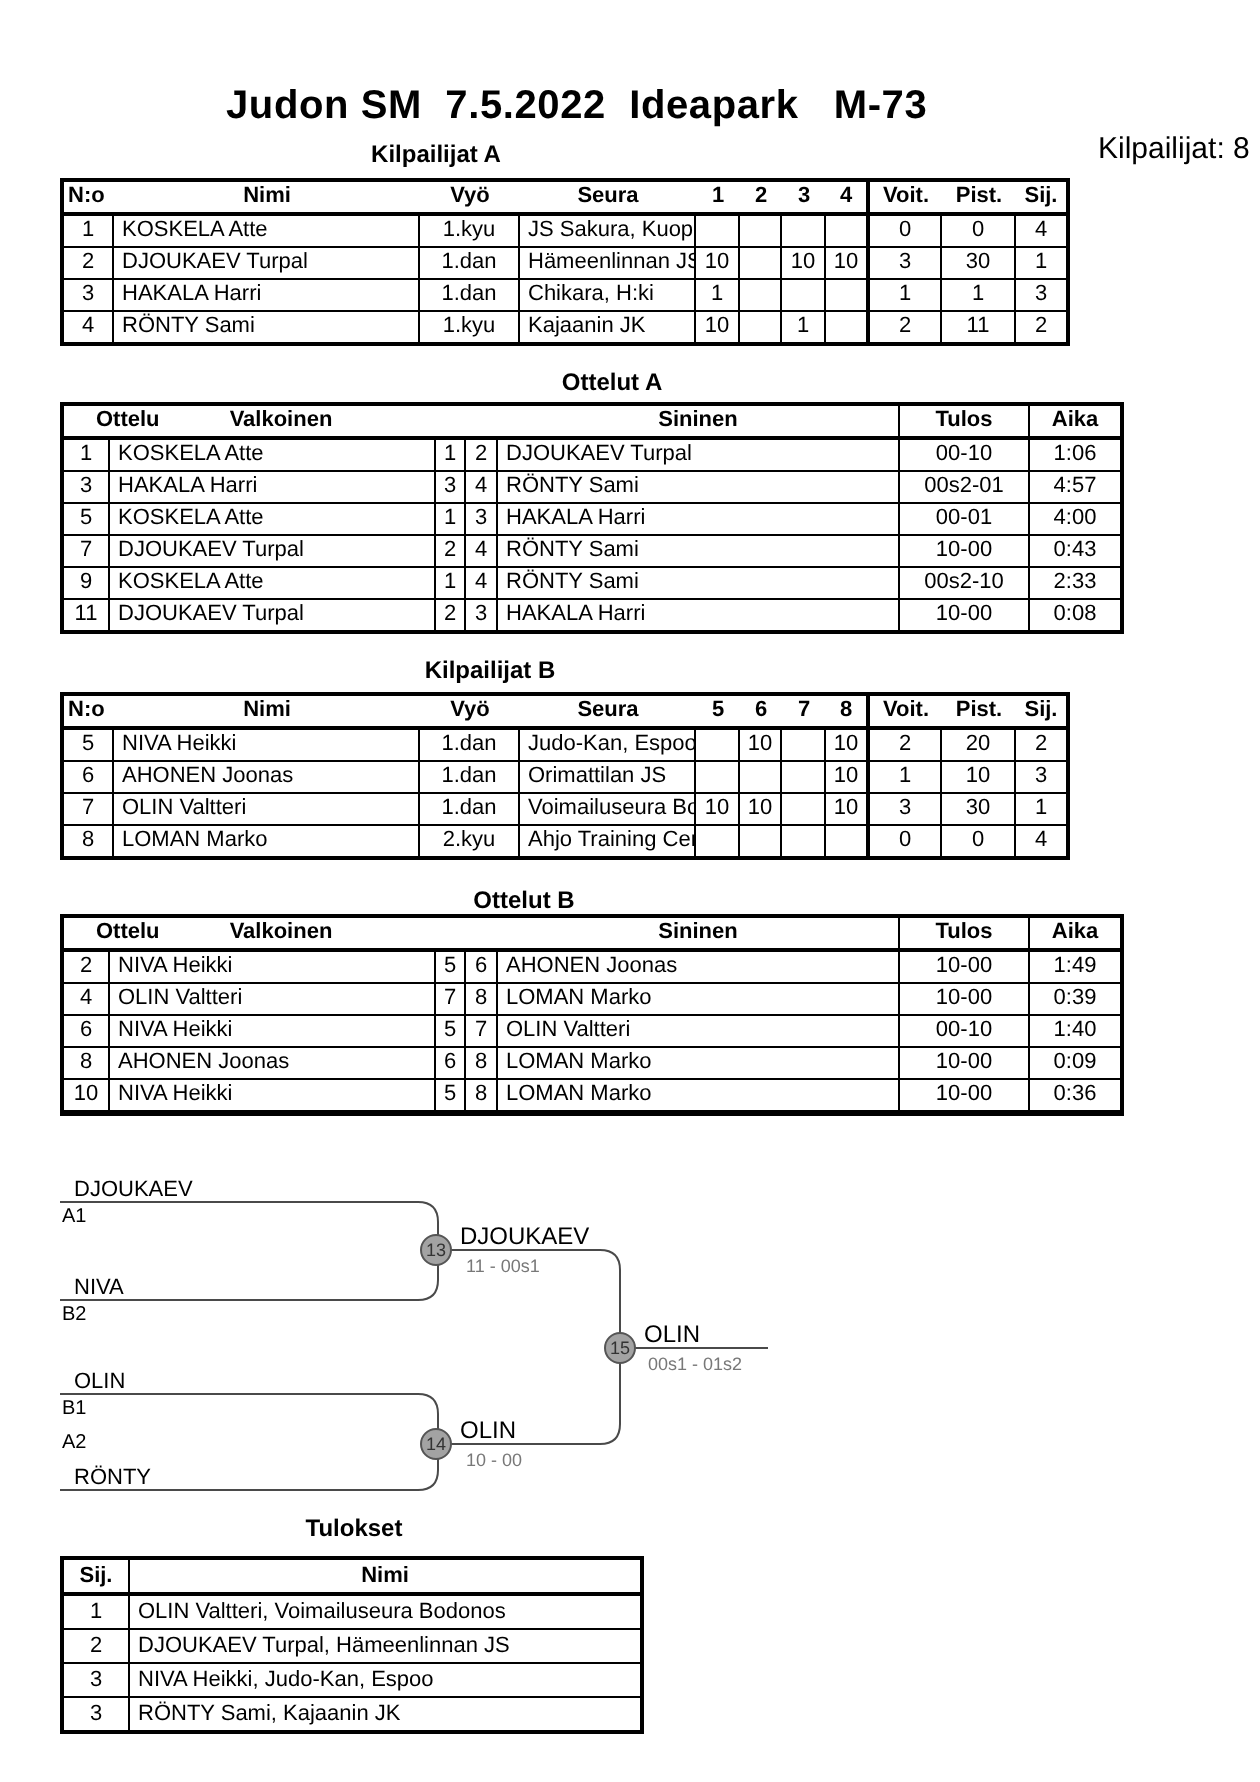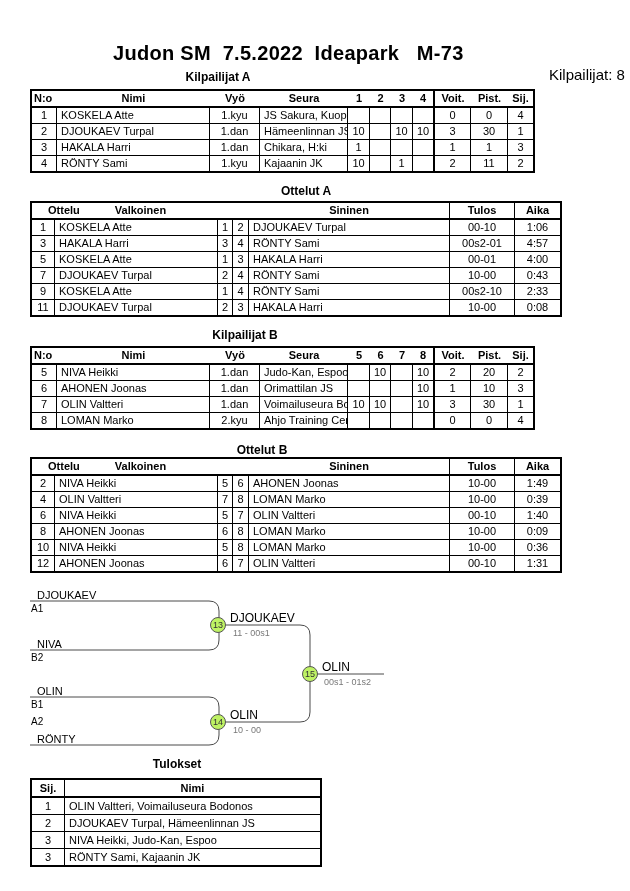--- a/index.html
+++ b/index.html
@@ -26,21 +26,21 @@
   td.oh{position:relative;overflow:visible;}
   .oh-l{position:absolute;left:16px;top:1px;font-weight:bold;}
   .oh-c{position:absolute;left:50%;top:1px;transform:translateX(-50%);font-weight:bold;}
   .t-res td{height:16px;}
   svg.lines{position:absolute;left:0;top:0;pointer-events:none;}
   .bk-name{position:absolute;font-size:11px;white-space:nowrap;}
   .bk-code{position:absolute;font-size:10px;white-space:nowrap;}
   .bk-win{position:absolute;font-size:12px;white-space:nowrap;}
   .bk-score{position:absolute;font-size:9px;color:#787878;white-space:nowrap;}
   .bk-circle{position:absolute;width:16px;height:16px;border:1px solid #555;border-radius:50%;
-     background:#bef264;box-sizing:border-box;font-size:9px;color:#333;display:flex;
+     background:#a3a3a3;box-sizing:border-box;font-size:9px;color:#333;display:flex;
      align-items:center;justify-content:center;}
 </style>
 </head>
 <body>
 
 <div class="abs title" style="left:113px;top:42px;">Judon SM  7.5.2022  Ideapark   M-73</div>
 <div class="abs count" style="left:549px;top:66px;">Kilpailijat: 8</div>
 
 <div class="abs sec-head" style="left:218px;top:70px;">Kilpailijat A</div>
 <div class="twrap" style="left:30px;top:89px;width:505px;">
@@ -353,29 +353,20 @@
           <td class="last">0:09</td>
 </tr>
 <tr>
   <td>10</td>
           <td class="al">NIVA Heikki</td>
           <td>5</td>
           <td>8</td>
           <td class="al">LOMAN Marko</td>
           <td>10-00</td>
           <td class="last">0:36</td>
-</tr>
-<tr class="lastrow">
-  <td>12</td>
-          <td class="al">AHONEN Joonas</td>
-          <td>6</td>
-          <td>7</td>
-          <td class="al">OLIN Valtteri</td>
-          <td>00-10</td>
-          <td class="last">1:31</td>
 </tr>
 </tbody>
     </table>
 </div>
 
 <svg class="lines" width="630" height="891" viewBox="0 0 630 891">
   <path d="M30 601 H209 Q219 601 219 611 V640 Q219 650 209 650 H30" fill="none" stroke="#4a4a4a" stroke-width="1"></path>
   <path d="M30 697 H209 Q219 697 219 707 V735 Q219 745 209 745 H30" fill="none" stroke="#4a4a4a" stroke-width="1"></path>
   <path d="M219 625 H300 Q310 625 310 635 V712 Q310 722 300 722 H219" fill="none" stroke="#4a4a4a" stroke-width="1"></path>
   <path d="M310 674 H384" fill="none" stroke="#4a4a4a" stroke-width="1"></path>

